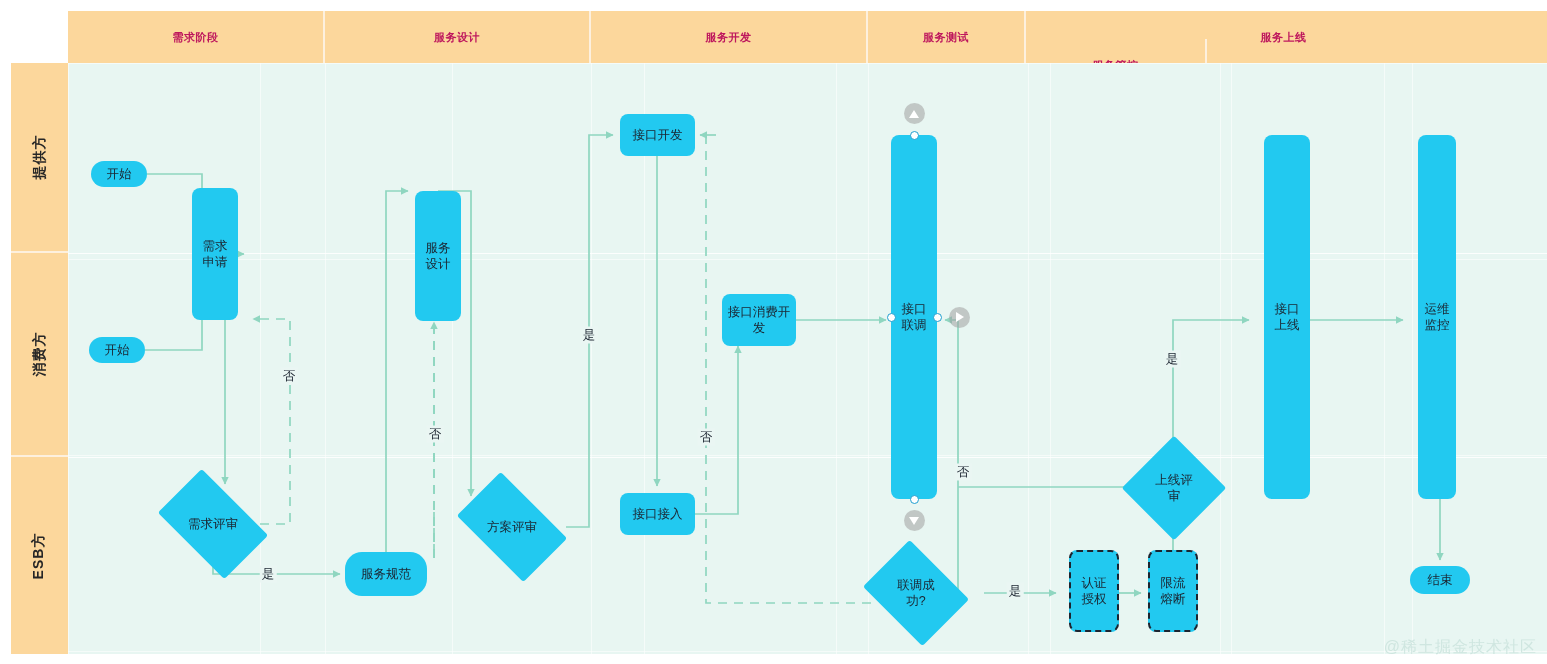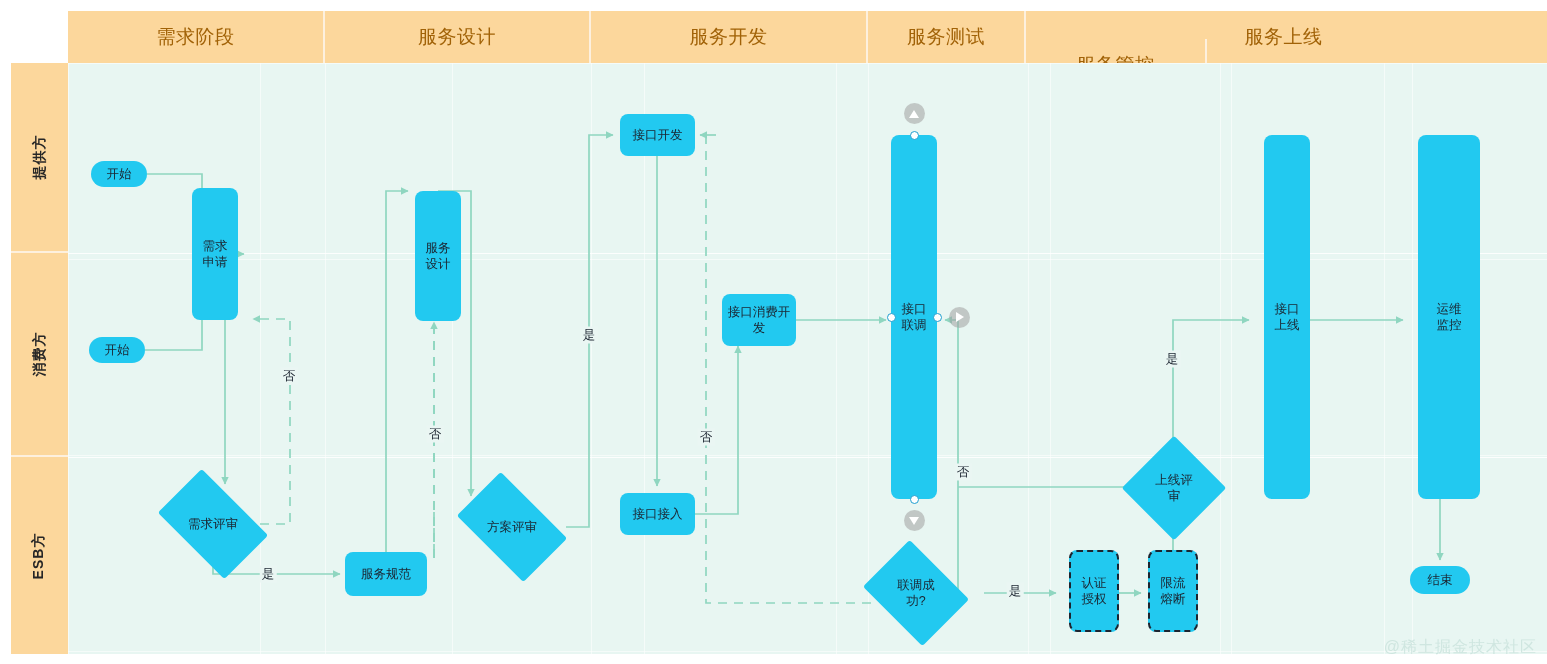--- a/index.html
+++ b/index.html
@@ -21,21 +21,21 @@
     position: absolute;
     left: 68px; top: 11px;
     width: 1479px; height: 52px;
     background: #fcd79c;
     display: flex;
   }
   .phase-cell {
     height: 100%;
     display: flex; align-items: center; justify-content: center;
     border-right: 2px solid #fdf0de;
-    font-size: 19px; font-weight: normal; color: #a16207;
+    font-size: 11px; font-weight: bold; color: #be185d;
     letter-spacing: .5px;
   }
   .phase-cell:last-child { border-right: none; }
 
   #lane-label-col {
     position: absolute;
     left: 11px; top: 63px;
     width: 57px; height: 591px;
     background: #fcd79c;
   }
@@ -248,21 +248,21 @@
         <path d="M1372,436 L1372,497" marker-end="url(#ar)"></path>
       </g>
     </svg>
 
     <div id="nodes">
         <div class="node pill" style="left: 23px; top: 98px; width: 56px; height: 26px;">开始</div>
         <div class="node pill" style="left: 21px; top: 274px; width: 56px; height: 26px;">开始</div>
         <div class="node" style="left: 124px; top: 125px; width: 46px; height: 132px;">需求
 申请</div>
         <div class="node diamond" style="left: 98px; top: 430px; width: 94px; height: 62px;"><div class="dshape"></div><div class="dtext">需求评审</div></div>
-        <div class="node" style="left: 277px; top: 489px; width: 82px; height: 44px;">服务规范</div>
+        <div class="node" style="left: 277px; top: 489px; width: 82px; height: 44px; border-radius: 17px;">服务规范</div>
         <div class="node" style="left: 347px; top: 128px; width: 46px; height: 130px;">服务
 设计</div>
         <div class="node diamond" style="left: 397px; top: 433px; width: 94px; height: 62px;"><div class="dshape"></div><div class="dtext">方案评审</div></div>
         <div class="node" style="left: 552px; top: 51px; width: 75px; height: 42px;">接口开发</div>
         <div class="node" style="left: 552px; top: 430px; width: 75px; height: 42px;">接口接入</div>
         <div class="node" style="left: 654px; top: 231px; width: 74px; height: 52px;">接口消费开
 发</div>
         <div class="node" style="left: 823px; top: 72px; width: 46px; height: 364px;">接口
 联调</div>
         <div class="sel-handle" style="left: 841.5px; top: 67.5px;"></div>
@@ -281,21 +281,21 @@
         <div class="node diamond" style="left: 806px; top: 497px; width: 84px; height: 66px;"><div class="dshape"></div><div class="dtext">联调成
 功?</div></div>
         <div class="node dashed" style="left: 1001px; top: 487px; width: 50px; height: 82px;">认证
 授权</div>
         <div class="node dashed" style="left: 1080px; top: 487px; width: 50px; height: 82px;">限流
 熔断</div>
         <div class="node diamond" style="left: 1069px; top: 388px; width: 74px; height: 74px;"><div class="dshape"></div><div class="dtext">上线评
 审</div></div>
         <div class="node" style="left: 1196px; top: 72px; width: 46px; height: 364px;">接口
 上线</div>
-        <div class="node" style="left: 1350px; top: 72px; width: 62px; height: 364px;">运维
+        <div class="node" style="left: 1350px; top: 72px; width: 38px; height: 364px;">运维
 监控</div>
         <div class="node pill" style="left: 1342px; top: 503px; width: 60px; height: 28px;">结束</div>
       </div>
     <div id="elabels">
         <div class="edge-label" style="left: 221px; top: 313px;">否</div>
         <div class="edge-label" style="left: 200px; top: 511px;">是</div>
         <div class="edge-label" style="left: 521px; top: 272px;">是</div>
         <div class="edge-label" style="left: 367px; top: 371px;">否</div>
         <div class="edge-label" style="left: 638px; top: 374px;">否</div>
         <div class="edge-label" style="left: 895px; top: 409px;">否</div>

